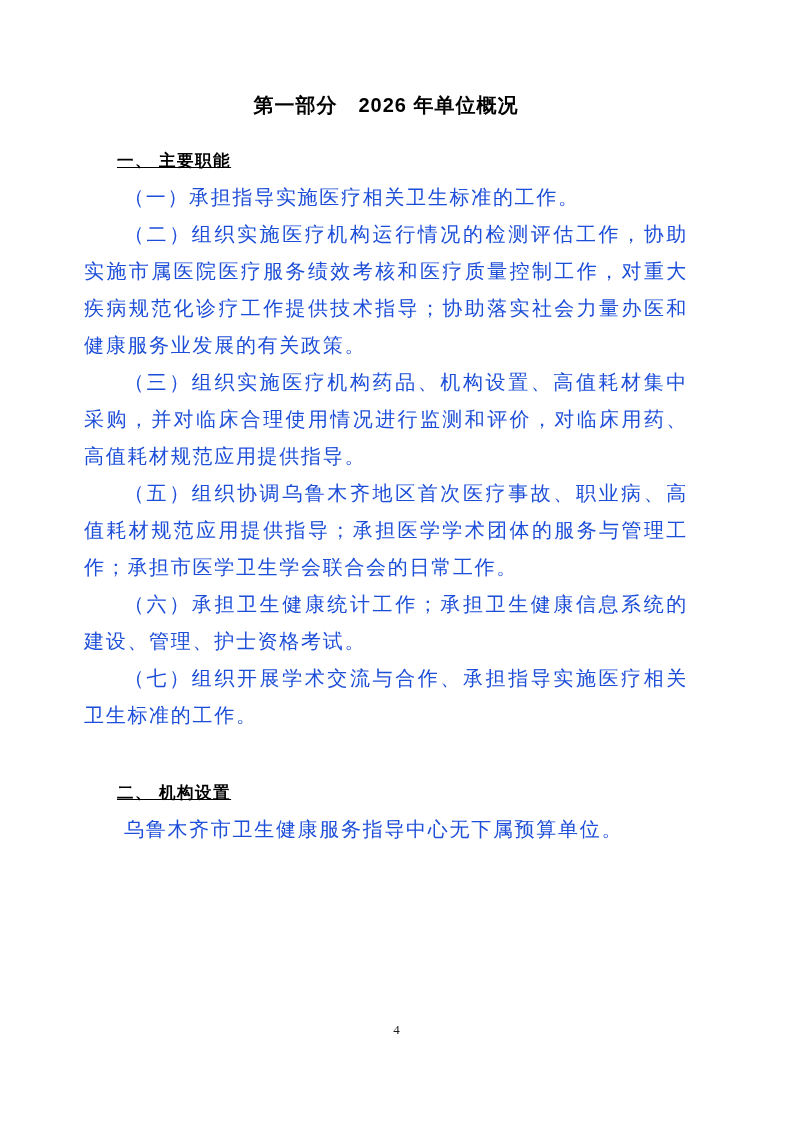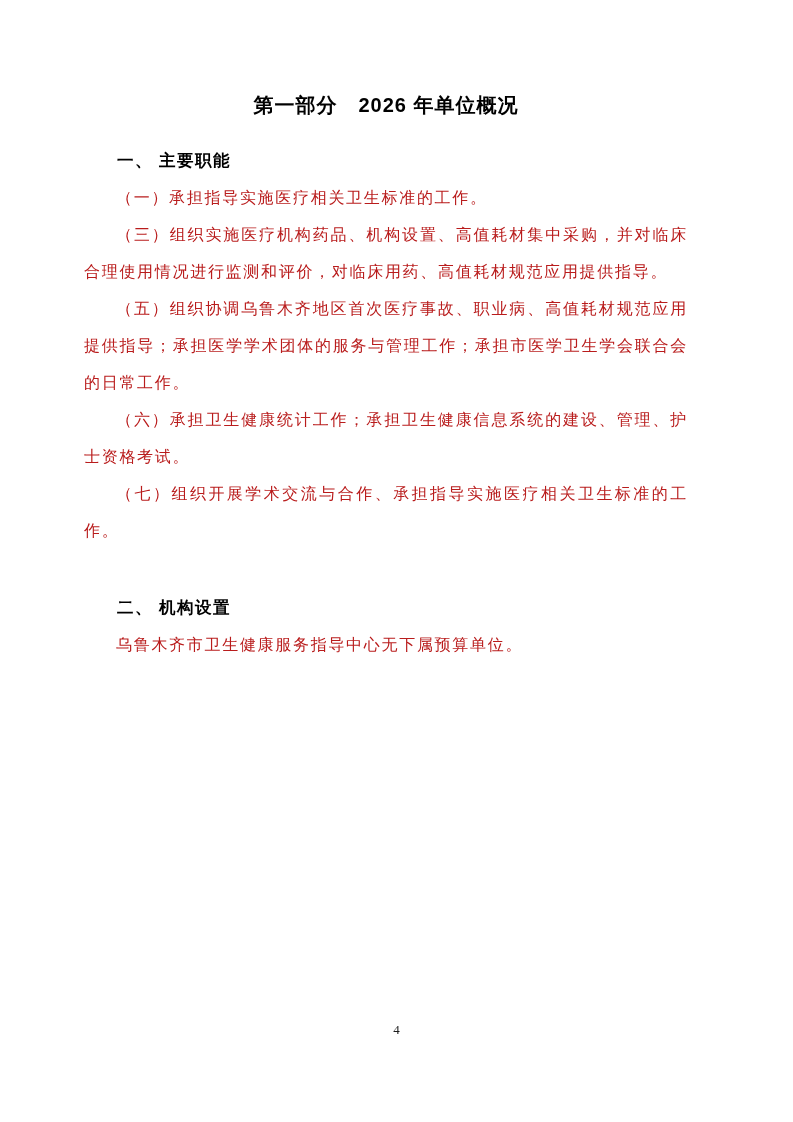--- a/index.html
+++ b/index.html
@@ -39,30 +39,31 @@
   }
   .heading {
     margin: 0;
     font-family: "Liberation Sans", "DejaVu Sans", sans-serif;
     font-weight: bold;
     font-size: 16.5px;
     line-height: 37px;
     text-indent: 2em;
     letter-spacing: 1.5px;
     color: #000000;
+    text-decoration: underline;
   }
   .para {
     margin: 0;
     font-family: "Liberation Serif", "DejaVu Serif", serif;
-    font-size: 16px;
+    font-size: 20px;
     line-height: 37px;
     text-indent: 2em;
     text-align: justify;
     letter-spacing: 1.7px;
-    color: #b91c1c;
+    color: #1d4ed8;
   }
   .page-number {
     position: absolute;
     left: 0;
     right: 0;
     top: 1022px;
     text-align: center;
     font-family: "Liberation Serif", "DejaVu Serif", serif;
     font-size: 13px;
     color: #1c1c1c;
@@ -72,20 +73,21 @@
 <body>
 
 <div class="page">
   <div class="content">
 
     <h1 class="doc-title">第一部分　2026 年单位概况</h1>
 
     <div class="section">
       <h2 class="heading">一、 主要职能</h2>
       <p class="para">（一）承担指导实施医疗相关卫生标准的工作。</p>
+      <p class="para">（二）组织实施医疗机构运行情况的检测评估工作，协助实施市属医院医疗服务绩效考核和医疗质量控制工作，对重大疾病规范化诊疗工作提供技术指导；协助落实社会力量办医和健康服务业发展的有关政策。</p>
       <p class="para">（三）组织实施医疗机构药品、机构设置、高值耗材集中采购，并对临床合理使用情况进行监测和评价，对临床用药、高值耗材规范应用提供指导。</p>
       <p class="para">（五）组织协调乌鲁木齐地区首次医疗事故、职业病、高值耗材规范应用提供指导；承担医学学术团体的服务与管理工作；承担市医学卫生学会联合会的日常工作。</p>
       <p class="para">（六）承担卫生健康统计工作；承担卫生健康信息系统的建设、管理、护士资格考试。</p>
       <p class="para">（七）组织开展学术交流与合作、承担指导实施医疗相关卫生标准的工作。</p>
     </div>
 
     <div class="section section-gap">
       <h2 class="heading">二、 机构设置</h2>
       <p class="para">乌鲁木齐市卫生健康服务指导中心无下属预算单位。</p>
     </div>

